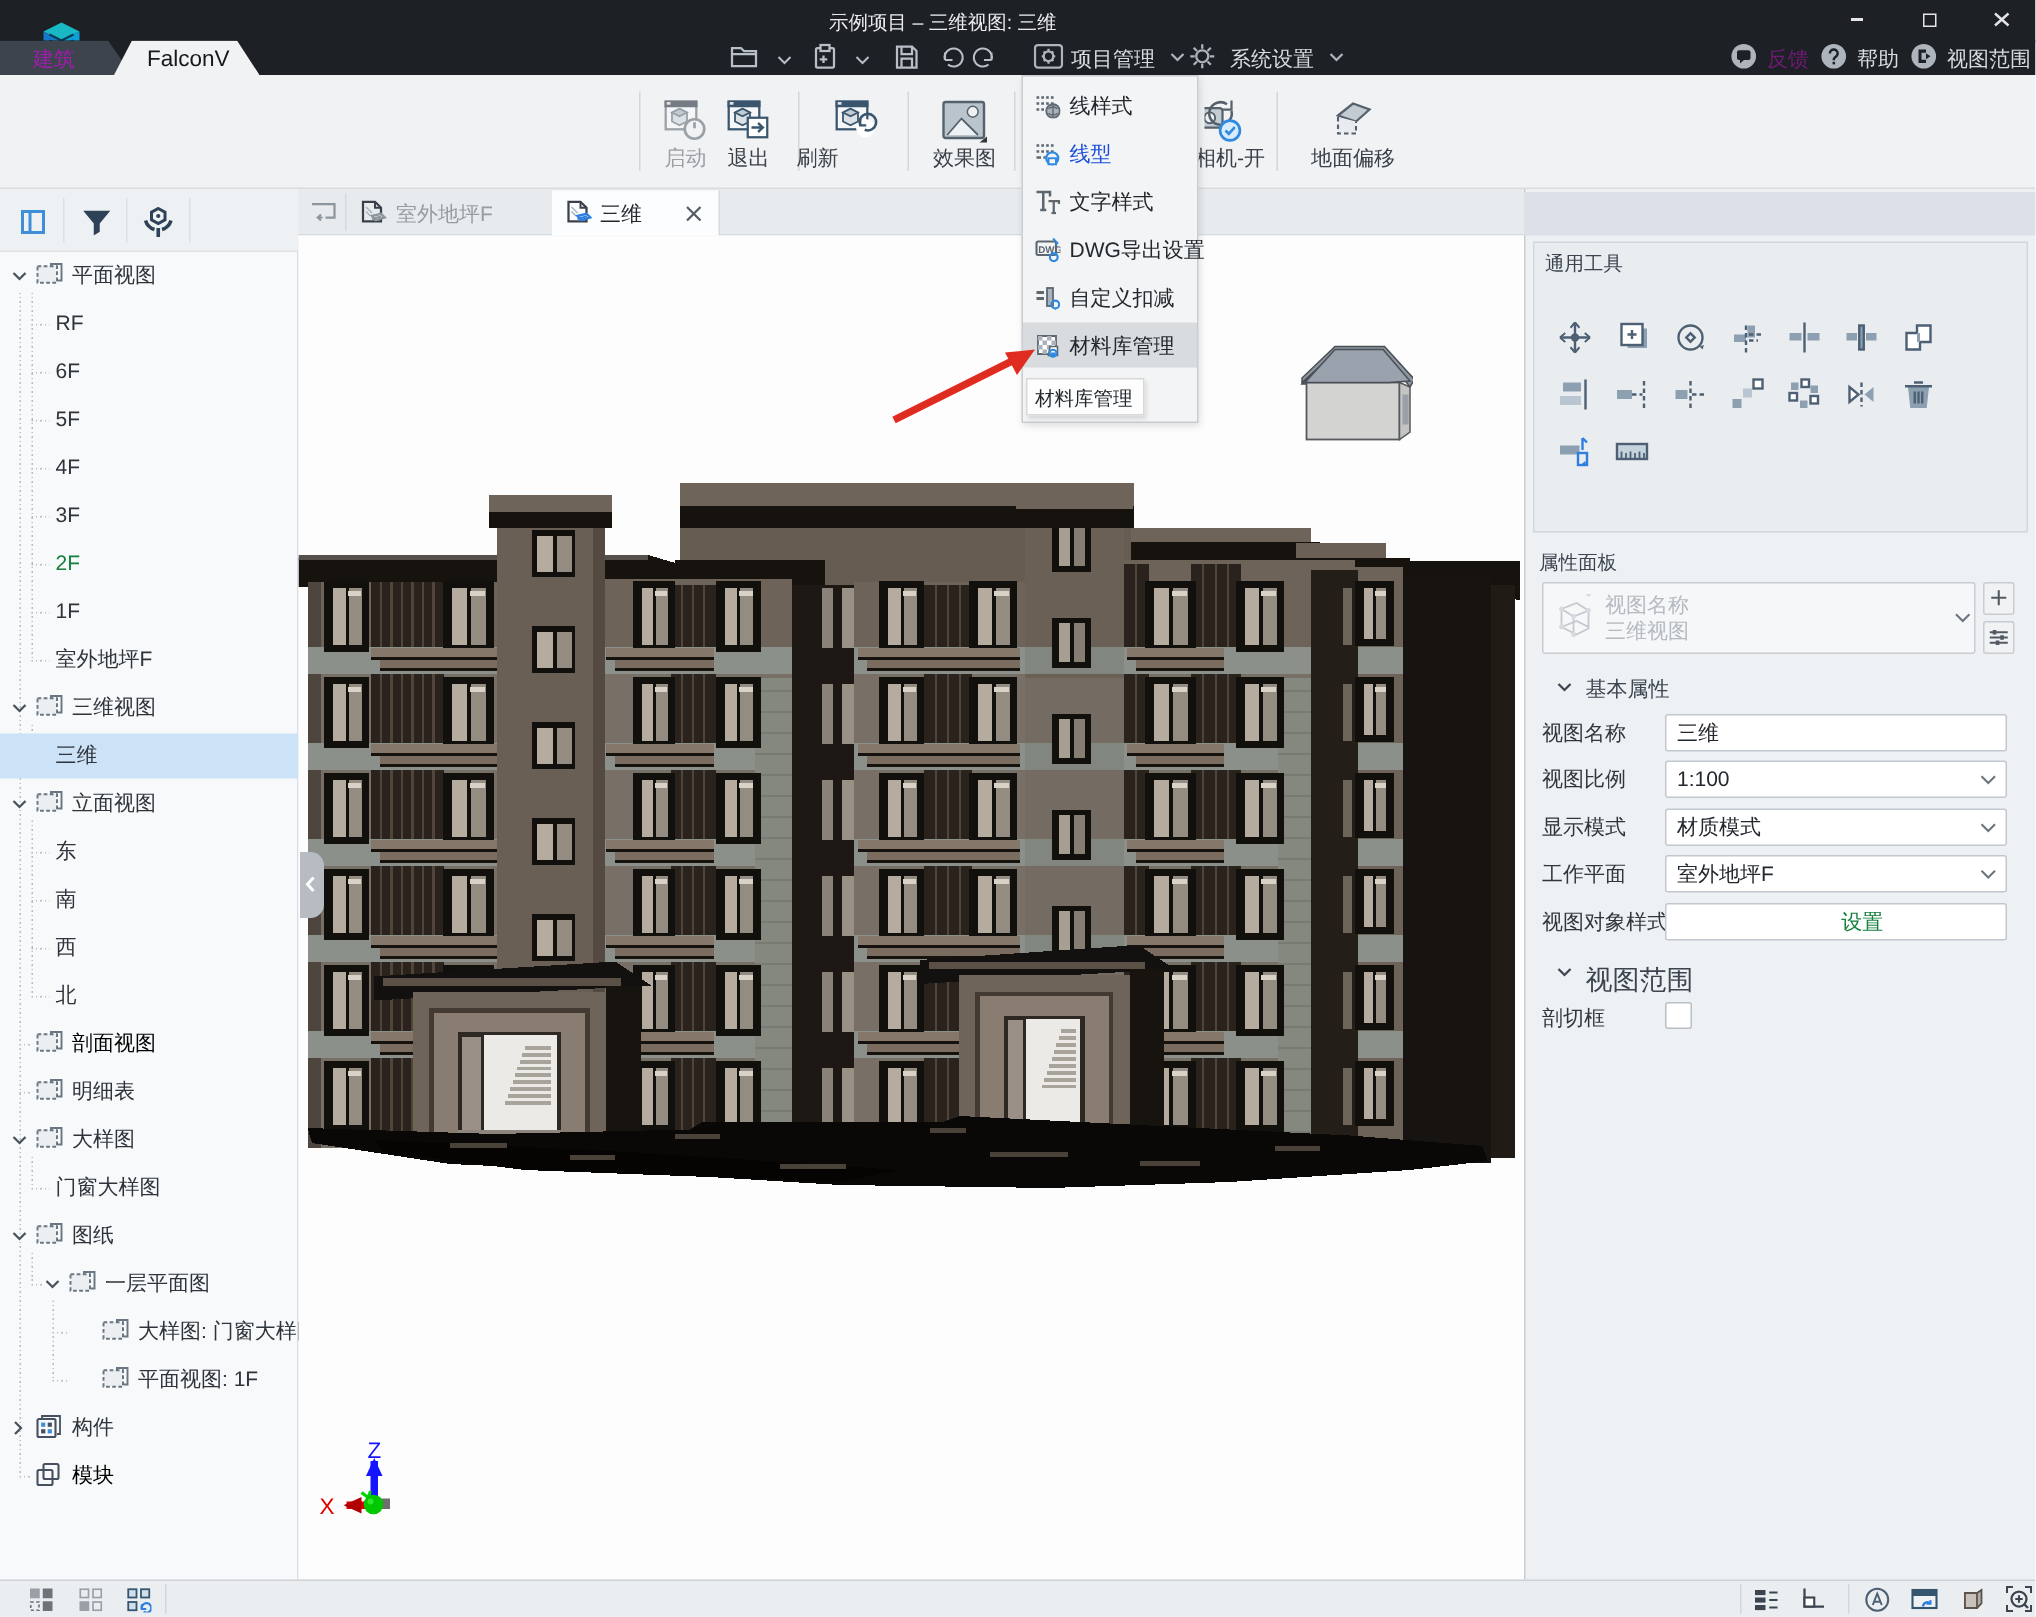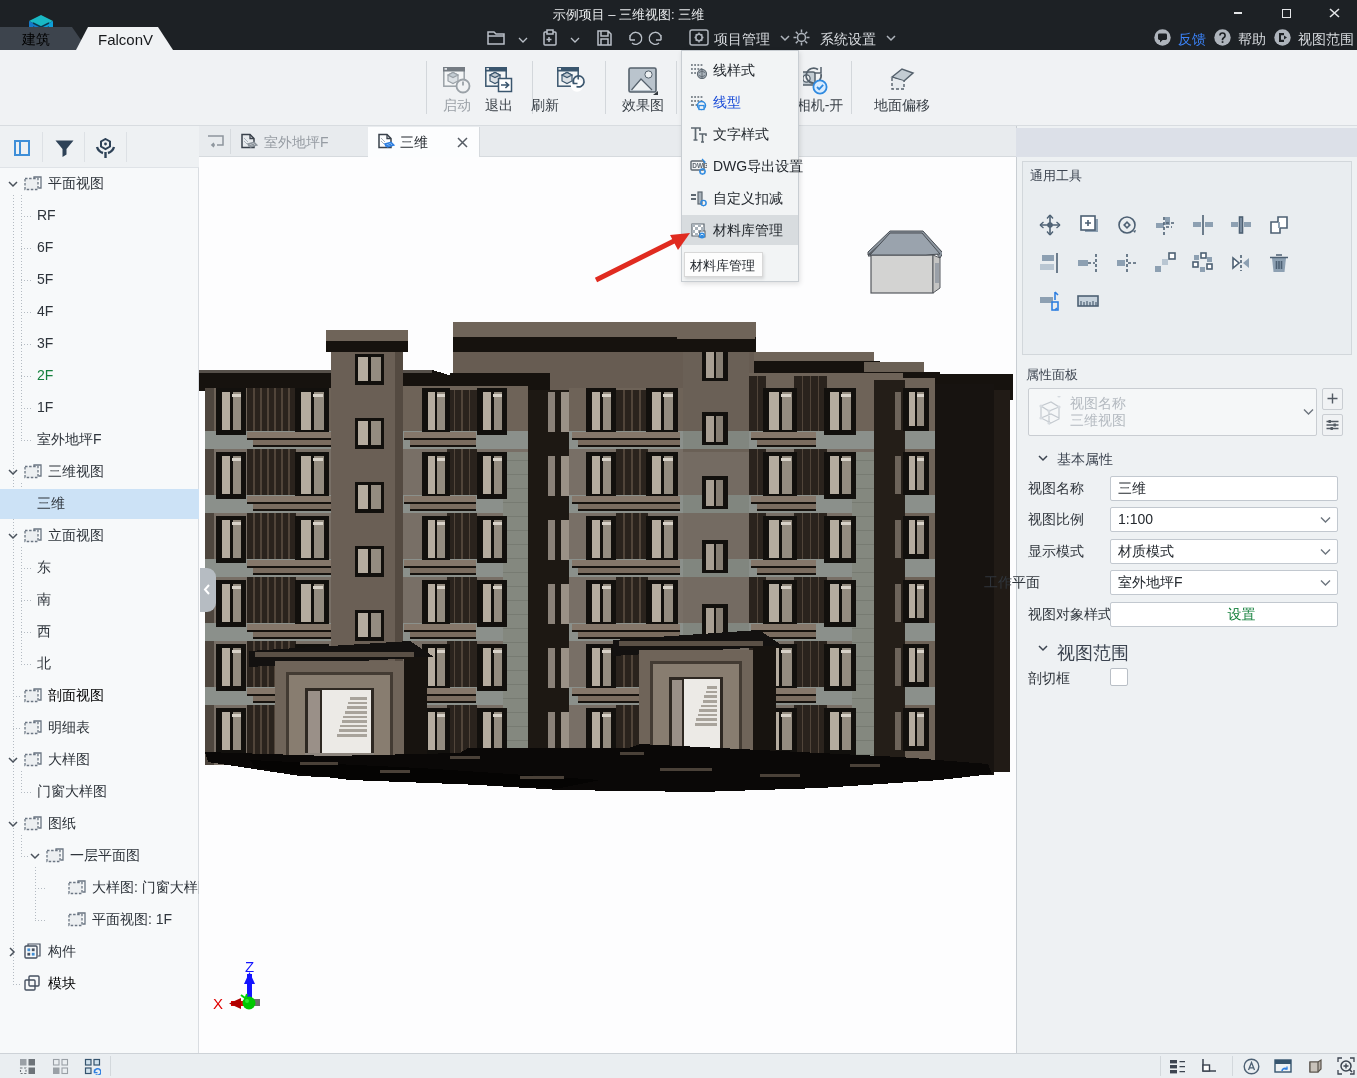--- a/index.html
+++ b/index.html
@@ -14,21 +14,21 @@
     </g>
   </svg>
 <div class="abs" style="left:0;top:6px;width:1257px;text-align:center;font-size:13px;color:#e9ebed">示例项目 – 三维视图: 三维</div>
 <div class="abs" style="left:1234px;top:12px;width:8px;height:2px;background:#e3e5e7"></div>
 <div class="abs" style="left:1282px;top:9px;width:9px;height:9px;border:1.5px solid #e3e5e7"></div>
 <svg class="abs" style="left:1329px;top:8px" width="11" height="10" viewBox="0 0 11 10">
     <path d="M1 1 L10 9 M10 1 L1 9" stroke="#e3e5e7" stroke-width="1.6"></path>
   </svg>
 <div class="abs" style="left:0;top:27px;width:1357px;height:23px;background:#1d2125"></div>
 <div class="abs" style="left:0;top:27px;width:90px;height:23px;background:#3d444d;clip-path:polygon(0 0,72px 0,88px 100%,0 100%)"></div>
-<div class="abs" style="left:22px;top:31px;font-size:14px;color:#000000">建筑</div>
+<div class="abs" style="left:22px;top:31px;font-size:14px;color:#a21caf">建筑</div>
 <div class="abs" style="left:76px;top:27px;width:97px;height:23px;background:#f0f2f4;clip-path:polygon(12px 0,82px 0,97px 100%,0 100%)"></div>
 <div class="abs" style="left:98px;top:31px;font-size:15px;color:#16181b">FalconV</div>
 <svg class="abs" style="left:486px;top:28px" width="180" height="20" viewBox="0 0 180 20">
 <g stroke="#b9bfc7" stroke-width="1.5" fill="none">
 <path d="M2 4 h6 l2 2 h8 v10 h-16 z M2 8 h16"></path>
 <path d="M33 10 l4 4 l4 -4" stroke-width="1.3"></path>
 <rect x="58" y="4" width="12" height="13" rx="1"></rect>
       <rect x="61" y="2" width="6" height="4" fill="#1d2125"></rect>
       <path d="M63 9 v5 M60.5 11.5 h5"></path>
 <path d="M85 10 l4 4 l4 -4" stroke-width="1.3"></path>
@@ -56,21 +56,21 @@
   </svg>
 <div class="abs" style="left:820px;top:31px;font-size:14px;color:#d7dade">系统设置</div>
 <svg class="abs" style="left:886px;top:35px" width="10" height="7" viewBox="0 0 10 7">
     <path d="M1 1 l4 4 l4 -4" stroke="#aeb4bc" stroke-width="1.5" fill="none"></path>
   </svg>
 <svg class="abs" style="left:1153px;top:28px" width="19" height="19" viewBox="0 0 19 19">
     <circle cx="9.5" cy="9.5" r="8.2" fill="#aeb4bc"></circle>
     <rect x="5" y="5.5" width="9" height="6.5" rx="1.4" fill="#1d2125"></rect>
     <path d="M7 12 v2.4 l2.6-2.4" fill="#1d2125"></path>
   </svg>
-<div class="abs" style="left:1178px;top:31px;font-size:14px;color:#3b82f6">反馈</div>
+<div class="abs" style="left:1178px;top:31px;font-size:14px;color:#701a75">反馈</div>
 <svg class="abs" style="left:1213px;top:28px" width="19" height="19" viewBox="0 0 19 19">
     <circle cx="9.5" cy="9.5" r="8.2" fill="#aeb4bc"></circle>
     <path d="M9.5 4.2 a3.4 3.4 0 0 1 3.4 3.4 c0 1.6-1 2.4-1.8 3 -.6.5-.8.9-.8 1.6 h-1.6 c0-1.2.3-1.9 1.1-2.6 .8-.7 1.5-1.2 1.5-2 a1.8 1.8 0 0 0 -3.6 0 h-1.6 a3.4 3.4 0 0 1 3.4-3.4 z" fill="#1d2125"></path>
     <rect x="8.7" y="13.2" width="1.7" height="1.7" fill="#1d2125"></rect>
   </svg>
 <div class="abs" style="left:1238px;top:31px;font-size:14px;color:#d7dade">帮助</div>
 <svg class="abs" style="left:1273px;top:28px" width="19" height="19" viewBox="0 0 19 19">
     <circle cx="9.5" cy="9.5" r="8.2" fill="#aeb4bc"></circle>
     <path d="M6 5 h5 v2.2 h-3 v4.6 h3 V14 H6 z" fill="#1d2125"></path>
     <path d="M11 7.5 l3 2 -3 2 z" fill="#1d2125"></path>
@@ -1050,21 +1050,21 @@
 <div class="abs" style="left:1118px;top:511px;font-size:14px;color:#23282e;white-space:nowrap">1:100</div>
 <svg class="abs" style="left:1320px;top:516px" width="11" height="8" viewBox="0 0 11 8">
     <path d="M1 1.5 l4.5 4.5 4.5-4.5" stroke="#6d757e" stroke-width="1.4" fill="none"></path>
   </svg>
 <div class="abs" style="left:1028px;top:543px;font-size:14px;color:#30363d;white-space:nowrap">显示模式</div>
 <div class="abs" style="left:1110px;top:539px;width:228px;height:25px;background:#fff;border:1px solid #c2c8cf;border-radius:2px"></div>
 <div class="abs" style="left:1118px;top:543px;font-size:14px;color:#23282e;white-space:nowrap">材质模式</div>
 <svg class="abs" style="left:1320px;top:548px" width="11" height="8" viewBox="0 0 11 8">
     <path d="M1 1.5 l4.5 4.5 4.5-4.5" stroke="#6d757e" stroke-width="1.4" fill="none"></path>
   </svg>
-<div class="abs" style="left:984px;top:574px;font-size:14px;color:#30363d;white-space:nowrap">工作平面</div>
+<div class="abs" style="left:1028px;top:574px;font-size:14px;color:#30363d;white-space:nowrap">工作平面</div>
 <div class="abs" style="left:1110px;top:570px;width:228px;height:25px;background:#fff;border:1px solid #c2c8cf;border-radius:2px"></div>
 <div class="abs" style="left:1118px;top:574px;font-size:14px;color:#23282e;white-space:nowrap">室外地坪F</div>
 <svg class="abs" style="left:1320px;top:579px" width="11" height="8" viewBox="0 0 11 8">
     <path d="M1 1.5 l4.5 4.5 4.5-4.5" stroke="#6d757e" stroke-width="1.4" fill="none"></path>
   </svg>
 <div class="abs" style="left:1028px;top:606px;font-size:14px;color:#30363d;white-space:nowrap">视图对象样式</div>
 <div class="abs" style="left:1110px;top:602px;width:228px;height:25px;background:#fff;border:1px solid #c2c8cf;border-radius:2px"></div>
 <div class="abs" style="left:1110px;top:606px;width:263px;text-align:center;font-size:14px;color:#15803d">设置</div>
 <svg class="abs" style="left:1038px;top:645px" width="10" height="7" viewBox="0 0 10 7">
     <path d="M1 1 l4 4 l4-4" stroke="#3c4450" stroke-width="1.5" fill="none"></path>

